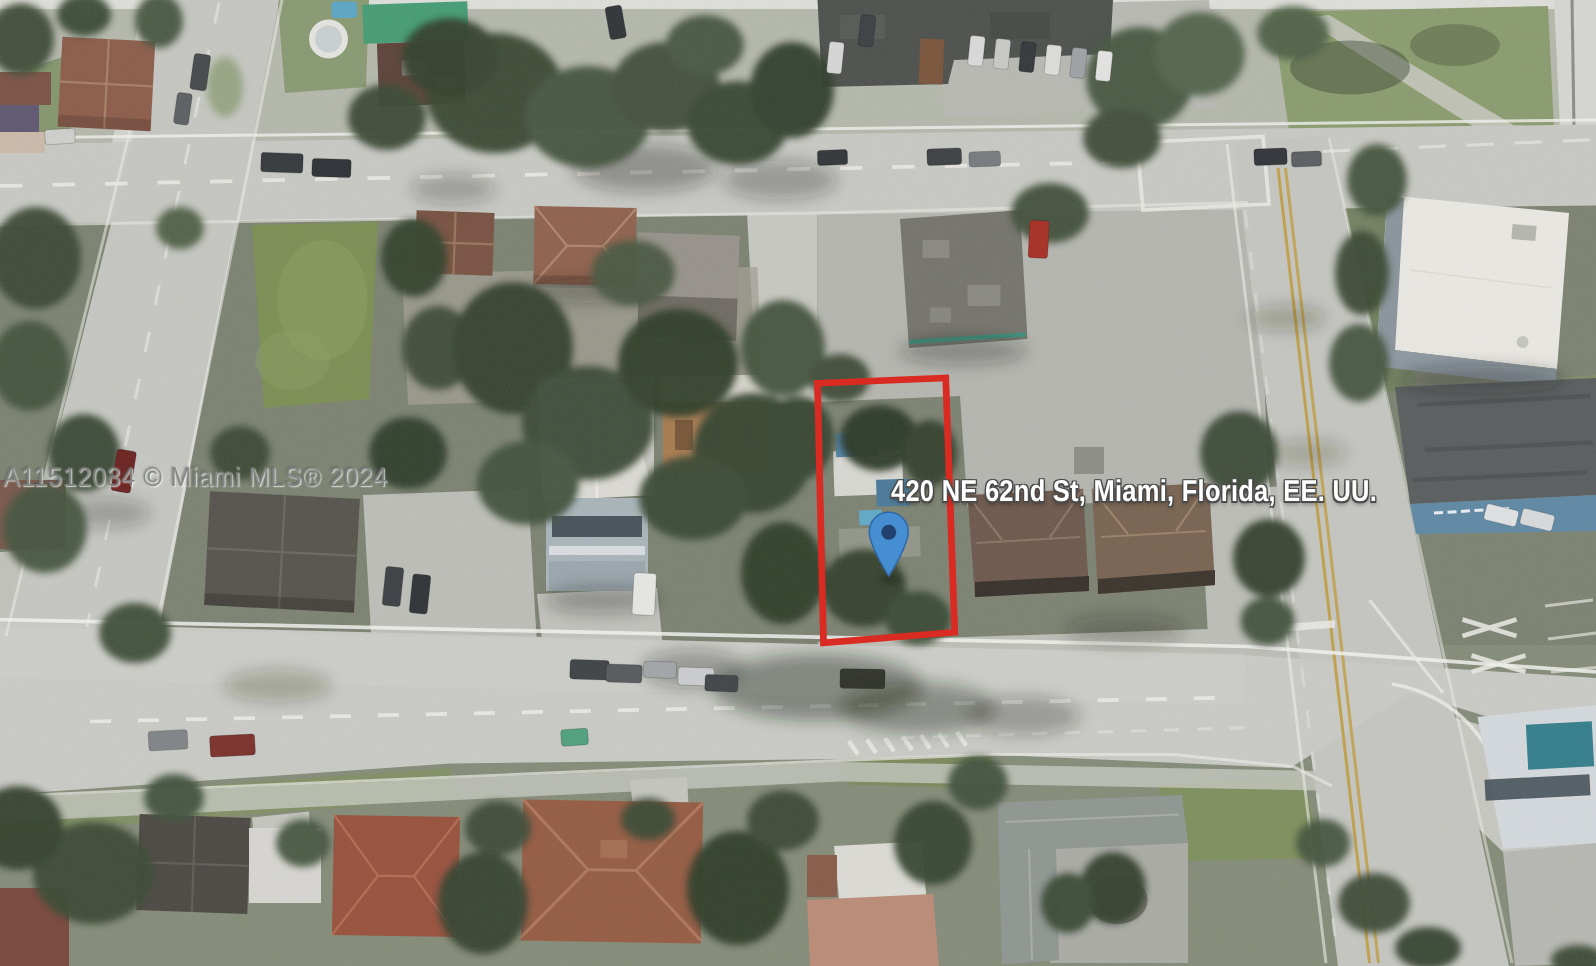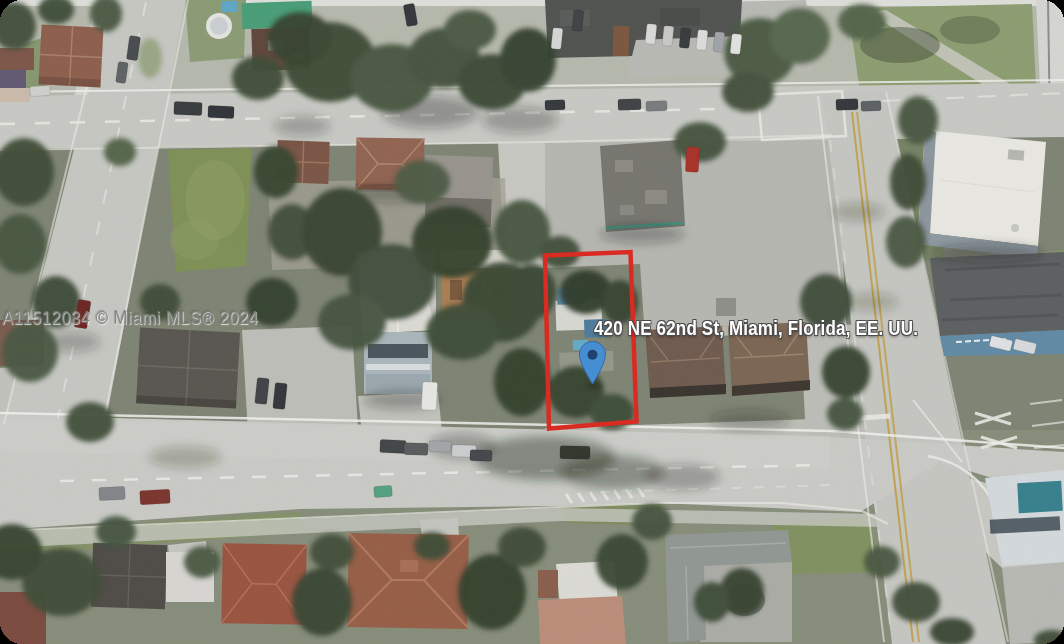--- a/index.html
+++ b/index.html
@@ -1,18 +1,18 @@
 <!DOCTYPE html>
 <html><head>
 <meta charset="utf-8">
 <style>
   html,body{margin:0;padding:0;background:#222;}
   .stage{
     position:relative;width:1064px;height:644px;overflow:hidden;
-    background:#848b76;font-family:"Liberation Sans",sans-serif;border-radius:24px;
+    background:#848b76;font-family:"Liberation Sans",sans-serif;
   }
   .scene{position:absolute;inset:0;filter:saturate(.93) contrast(.98) brightness(1.01);}
   .overlay-text{position:absolute;white-space:nowrap;transform-origin:left top;}
   .watermark{
     left:2px;top:308px;font-size:18px;font-weight:normal;
     color:rgba(125,128,125,.88);letter-spacing:.5px;transform:scaleX(.93);
     text-shadow:.8px .8px 1px rgba(255,255,255,.75),-.8px -.8px 1px rgba(80,80,80,.45);
   }
   .address{
     left:594px;top:317px;font-size:20px;font-weight:bold;

